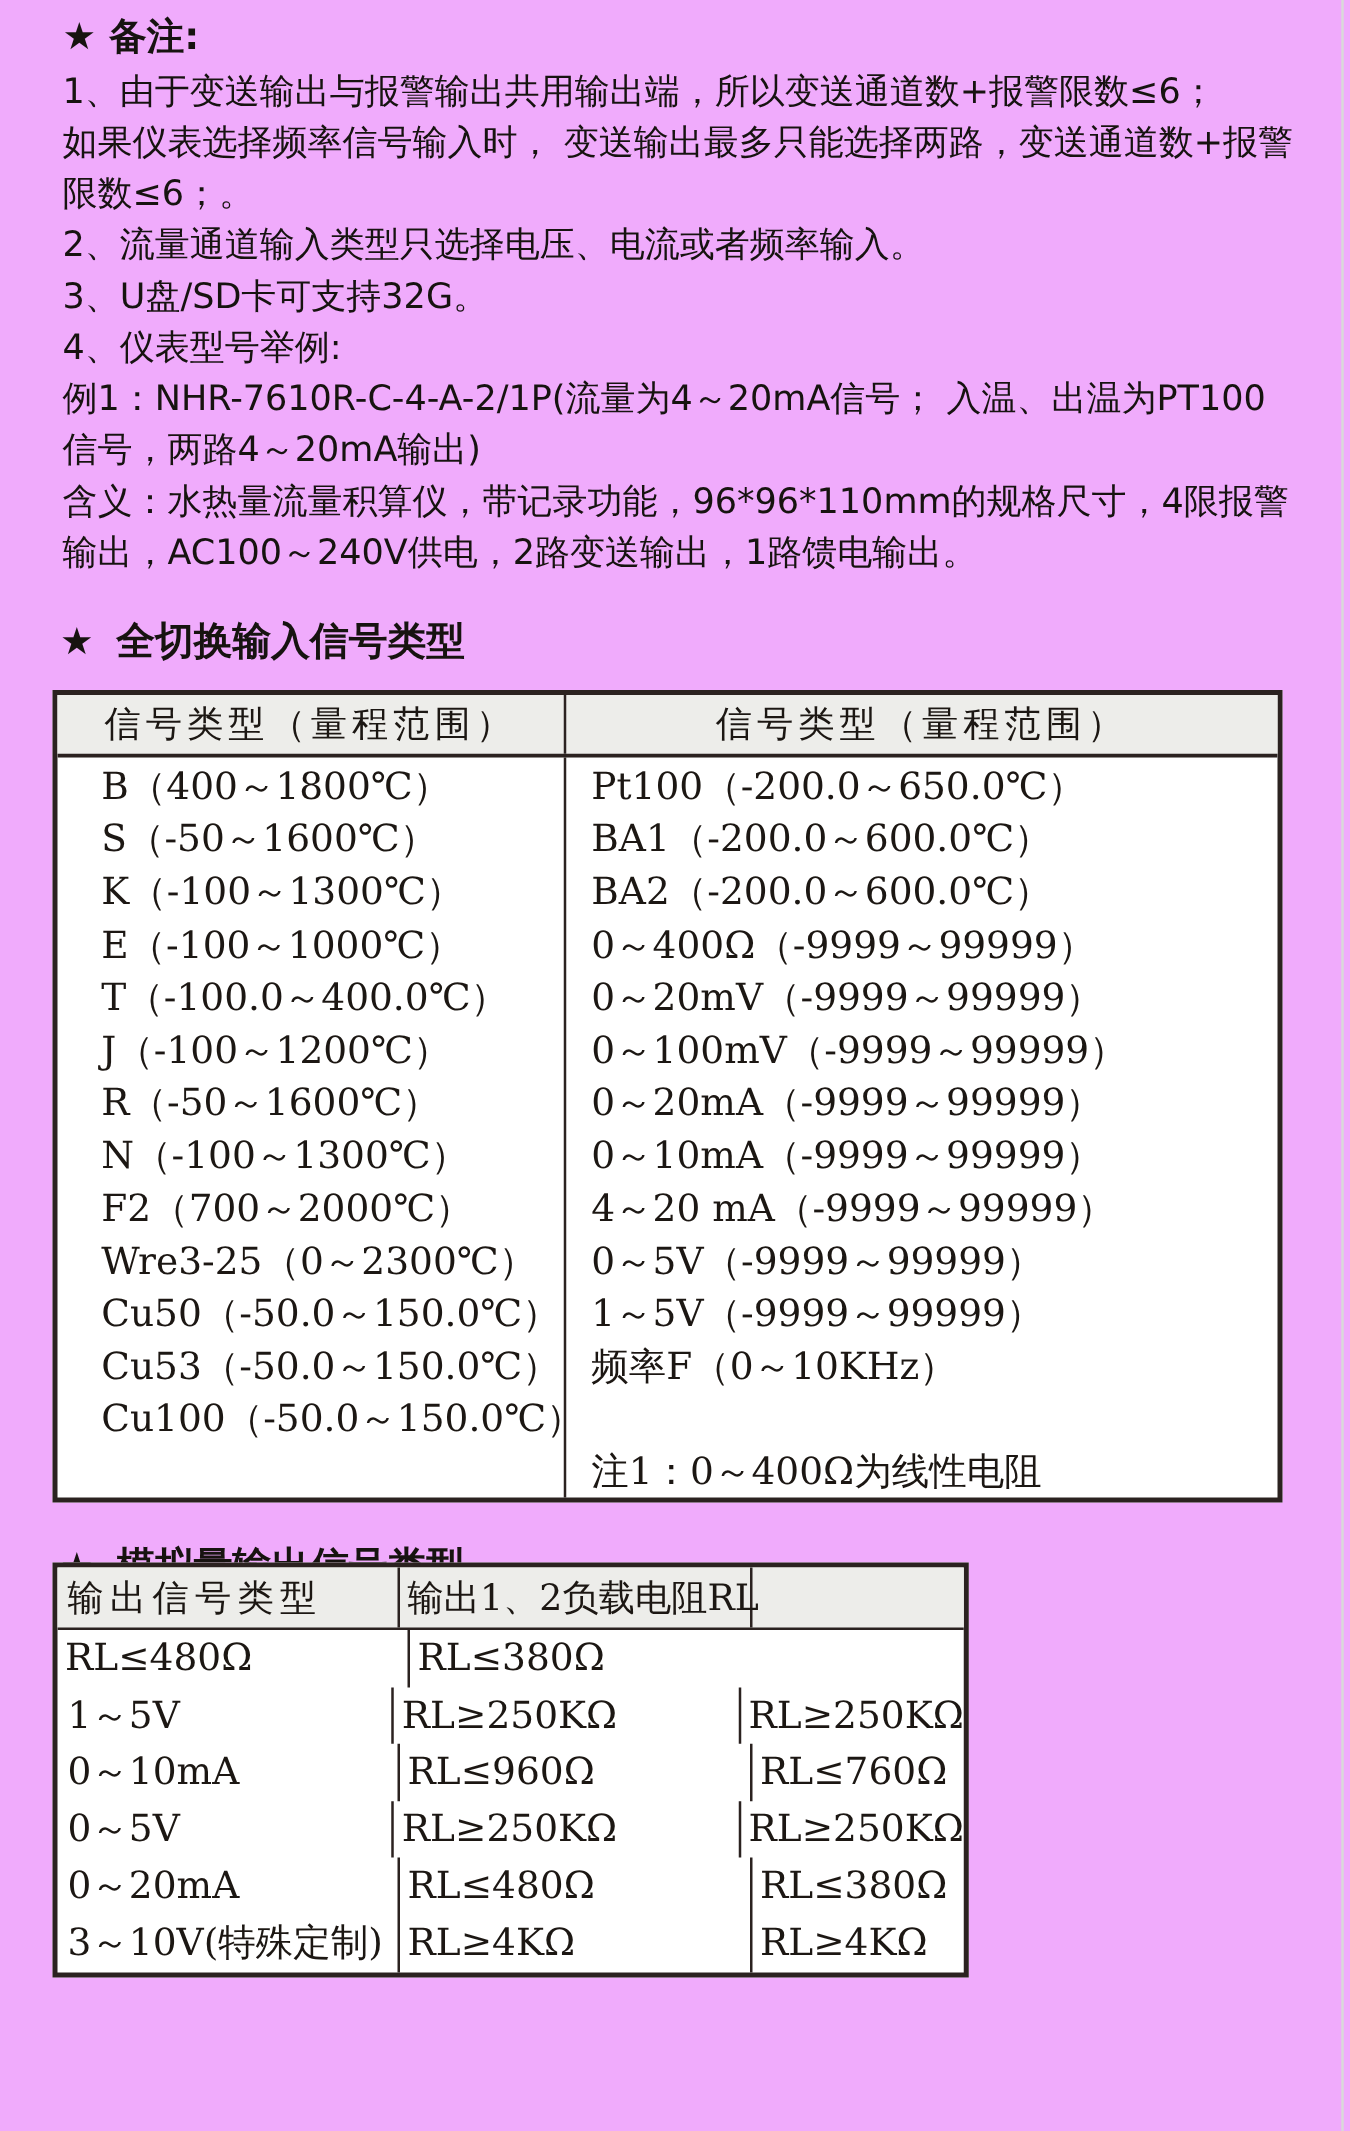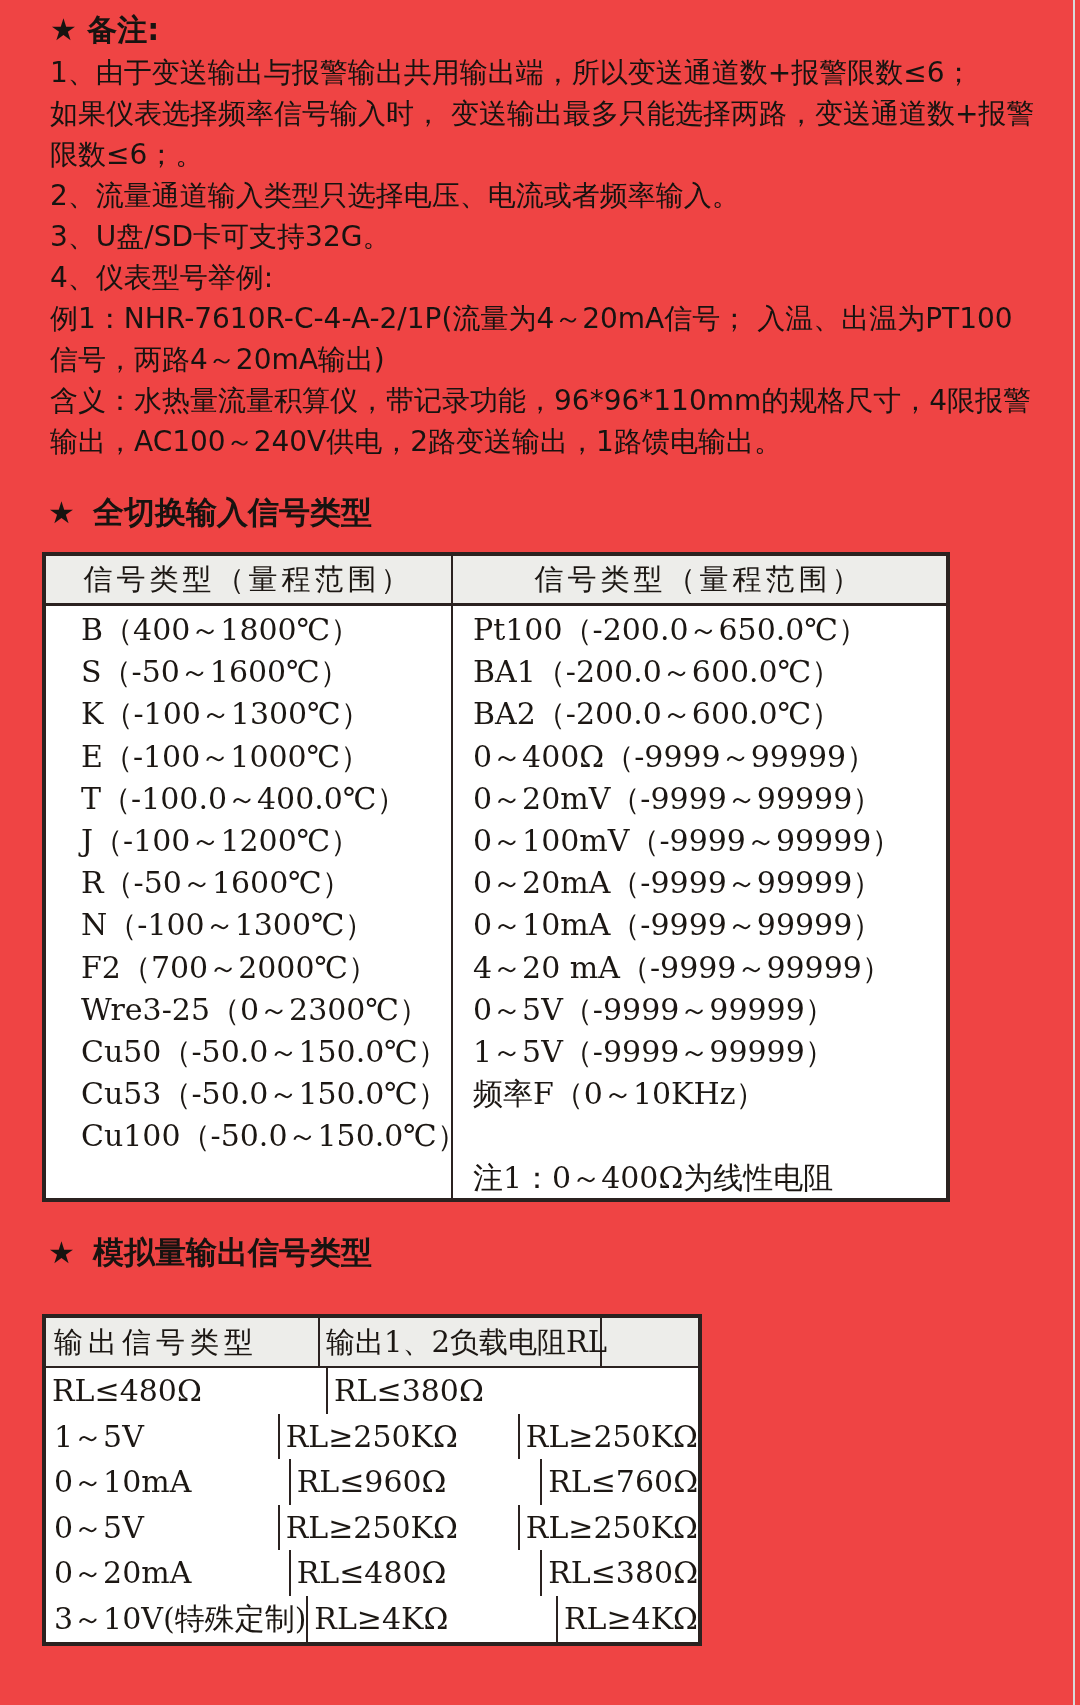--- a/index.html
+++ b/index.html
@@ -1,17 +1,17 @@
 <!DOCTYPE html>
 <html><head>
 <meta charset="utf-8">
 <style>
   html,body { margin:0; padding:0; background:#ffffff; }
   .page {
-    position:relative; width:1080px; height:1705px; background:#ef4444;
+    position:relative; width:1080px; height:1705px; background:#f0abfc;
     overflow:hidden; color:#171310;
   }
   
   .notes {
     position:absolute; left:50px; top:8px; width:1000px;
     font-family:"DejaVu Sans","Liberation Sans",sans-serif;
     font-size:28px; line-height:41px; color:#171310;
   }
   .notes .notes-title { font-weight:bold; font-size:30px; line-height:44px; }
   .notes .nline { white-space:nowrap; }
@@ -21,37 +21,37 @@
     position:absolute; left:48px;
     font-family:"DejaVu Sans","Liberation Sans",sans-serif;
     font-size:31px; font-weight:bold; color:#171310; white-space:nowrap;
   }
   #sec1-title { top:492px; }
   #sec2-title { top:1232px; }
   .star { display:inline-block; margin-right:18px; font-size:30px; }
 
   
   .t1 {
-    position:absolute; left:42px; top:552px; width:908px; height:650px;
+    position:absolute; left:42px; top:552px; width:984px; height:650px;
     border:4px solid #2b2220; box-sizing:border-box;
     font-family:"DejaVu Serif","Liberation Serif",serif; color:#1c1713;
     background:#ffffff;
   }
   .t1-head { display:flex; height:50px; background:#ededea; border-bottom:3px solid #2b2220; box-sizing:border-box; }
   .t1-head .hcell { line-height:47px; text-align:center; font-size:29px; letter-spacing:4px; white-space:nowrap; }
   .t1 .lcol { width:407px; border-right:2px solid #2b2220; box-sizing:border-box; }
   .t1 .rcol { flex:1; }
   .t1-body { display:flex; height:592px; }
   .t1-body .lcol, .t1-body .rcol { padding-top:3px; box-sizing:border-box; }
   .t1-body .line { height:42.2px; line-height:42.2px; font-size:30px; padding-left:19px; white-space:nowrap;margin-left:16px; }
   .t1-body .rcol .line { padding-left:4px; }
 
   
   .t2 {
-    position:absolute; left:42px; top:1314px; width:660px; height:332px;
+    position:absolute; left:42px; top:1250px; width:733px; height:332px;
     border:4px solid #2b2220; box-sizing:border-box;
     font-family:"DejaVu Serif","Liberation Serif",serif; color:#1c1713;
     background:#ffffff;
   }
   .t2-head { display:flex; height:50px; background:#ededea; border-bottom:2px solid #2b2220; box-sizing:border-box; font-size:29px; line-height:48px; }
   .t2 .c1 { width:274px; border-right:2px solid #2b2220; box-sizing:border-box; padding-left:8px; white-space:nowrap; }
   .t2 .c2 { width:282px; border-right:2px solid #2b2220; box-sizing:border-box; padding-left:6px; white-space:nowrap; }
   .t2 .c3 { flex:1; padding-left:6px; white-space:nowrap; }
   .t2-head .c1 { letter-spacing:5px; }
   .t2-row { display:flex; height:45.6px; line-height:45.6px; font-size:30px; }

